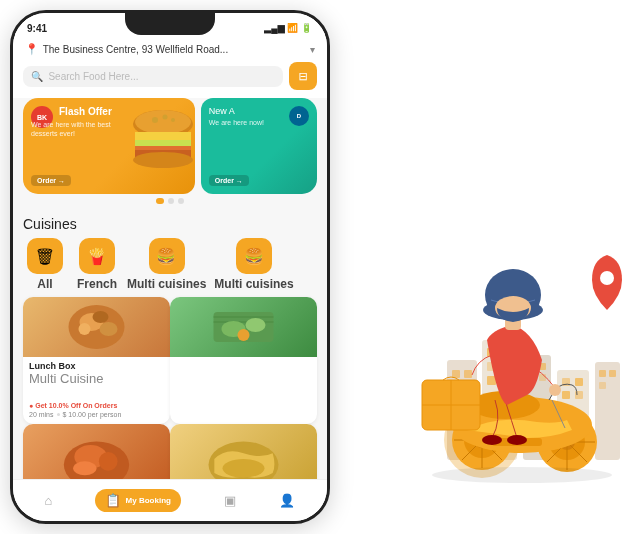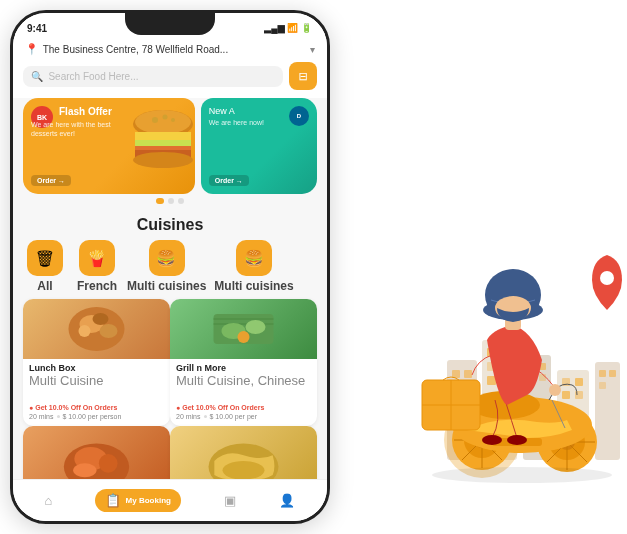--- a/index.html
+++ b/index.html
@@ -241,25 +241,24 @@
       margin-top: 4px;
     }
     .dot { width: 6px; height: 6px; border-radius: 50%; background: #ddd; }
     .dot.active { background: #f5a623; width: 8px; border-radius: 3px; }
 
     
     .section {
       padding: 4px 10px 2px 10px;
     }
     .section-title {
-      font-size: 16px;
-      font-weight: 700;
+      font-size: 14px;
+      font-weight: 400;
       color: #222;
       margin-bottom: 6px;
-      text-align: center;
     }
     .cuisine-list {
       display: flex;
       gap: 8px;
       overflow-x: auto;
     }
     .cuisine-item {
       display: flex;
       flex-direction: column;
       align-items: center;
@@ -498,21 +497,21 @@
       <span class="status-time">9:41</span>
       <div class="status-icons">
         <span>▂▄▆</span>
         <span>📶</span>
         <span>🔋</span>
       </div>
     </div>
 
     <div class="location-bar">
       <span class="location-pin">📍</span>
-      <span class="location-text">The Business Centre, 78 Wellfield Road...</span>
+      <span class="location-text">The Business Centre, 93 Wellfield Road...</span>
       <span class="location-chevron">▾</span>
     </div>
 
     <div class="search-bar">
       <div class="search-input-wrap">
         <span class="search-icon-inner">🔍</span>
         <span class="search-input-text">Search Food Here...</span>
       </div>
       <div class="filter-btn">
         <span>⊟</span>
@@ -611,33 +610,20 @@
           <div class="food-img-placeholder grill-bg">
             <svg viewBox="0 0 80 60" width="100%" height="60" xmlns="http://www.w3.org/2000/svg">
               <rect x="10" y="15" width="60" height="30" rx="4" fill="#5a9a50"></rect>
               <line x1="10" y1="20" x2="70" y2="20" stroke="#4a8a40" strokewidth="1.5"></line>
               <line x1="10" y1="25" x2="70" y2="25" stroke="#4a8a40" strokewidth="1.5"></line>
               <ellipse cx="30" cy="32" rx="12" ry="8" fill="#7ab860"></ellipse>
               <ellipse cx="52" cy="28" rx="10" ry="7" fill="#90c870"></ellipse>
               <circle cx="40" cy="38" r="6" fill="#e8a030"></circle>
             </svg>
           </div>
-          <div class="food-info">
-            <div class="food-name">Grill n More</div>
-            <div class="food-cuisine">Multi Cuisine, Chinese</div>
-            <div class="food-offer">
-              <span>●</span>
-              <span>Get 10.0% Off On Orders</span>
-            </div>
-            <div class="food-meta">
-              <span>20 mins</span>
-              <span class="food-meta-dot"></span>
-              <span>$ 10.00 per per</span>
-            </div>
-          </div>
         </div>
 
         <div class="food-card" style="height:70px; overflow:hidden;">
           <div class="food-img-placeholder curry-bg" style="height:70px;">
             <svg viewBox="0 0 80 60" width="100%" height="70" xmlns="http://www.w3.org/2000/svg">
               <ellipse cx="40" cy="35" rx="28" ry="20" fill="#c05a20"></ellipse>
               <ellipse cx="35" cy="28" rx="14" ry="10" fill="#e07030"></ellipse>
               <circle cx="50" cy="32" r="8" fill="#d06020"></circle>
               <ellipse cx="30" cy="38" rx="10" ry="6" fill="#f08040"></ellipse>
             </svg>

